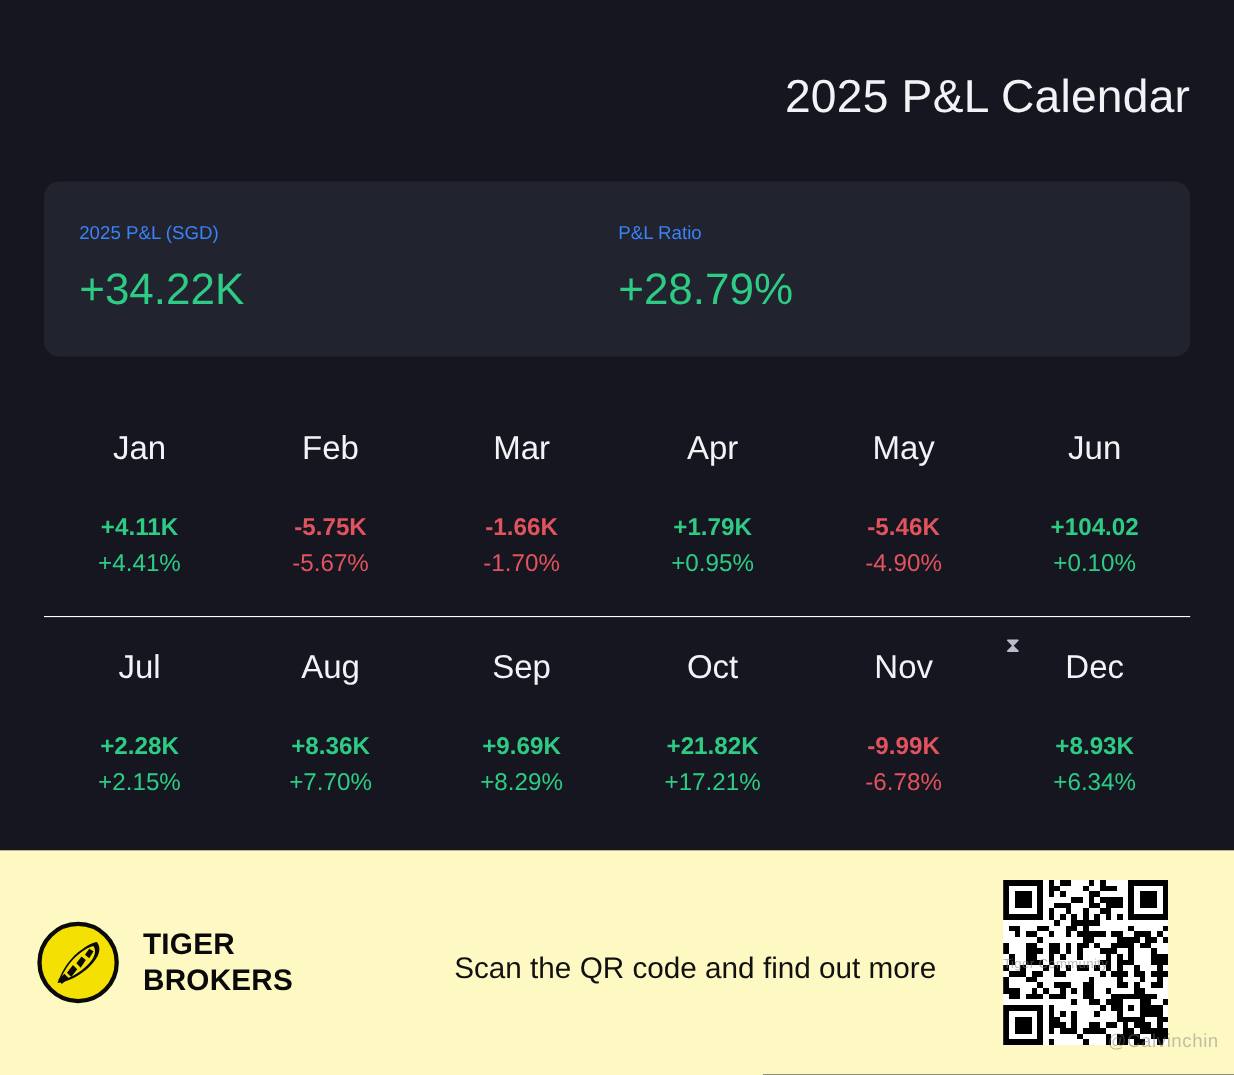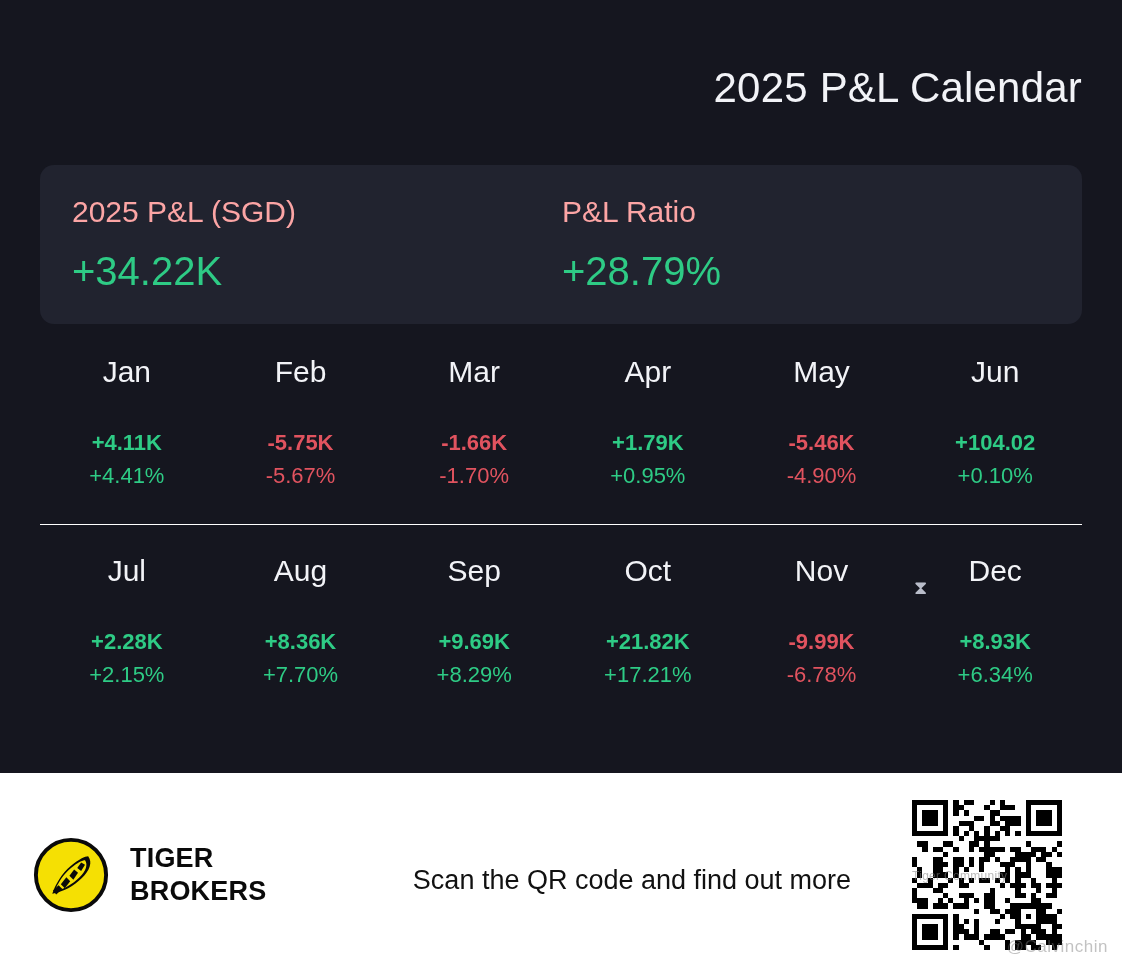--- a/index.html
+++ b/index.html
@@ -55,36 +55,36 @@
 
   .summary-cell {
     flex: 0 0 auto;
     display: flex;
     flex-direction: column;
     justify-content: center;
   }
   .summary-cell.first { width: 490px; }
 
   .summary-label {
-    color: #fca5a5;
-    font-size: 30px;
+    color: #3b82f6;
+    font-size: 17px;
     font-weight: 400;
     line-height: 1.2;
   }
 
   .summary-value {
     margin-top: 18px;
     font-size: 40px;
     font-weight: 400;
     line-height: 1.15;
   }
 
   
   .months {
-    margin-top: 24px;
+    margin-top: 60px;
   }
 
   .month-row {
     display: grid;
     grid-template-columns: repeat(6, 1fr);
     position: relative;
   }
 
   .month-row.second {
     border-top: 1px solid #ffffff;
@@ -128,21 +128,21 @@
     color: #b9bdca;
     font-size: 19px;
     line-height: 1;
     z-index: 5;
   }
 
   
   .footer {
     position: relative;
     height: 204px;
-    background: #ffffff;
+    background: #fef9c3;
     display: flex;
     align-items: center;
     padding: 0 32px;
   }
 
   .brand {
     display: flex;
     align-items: center;
     gap: 20px;
     width: 360px;

